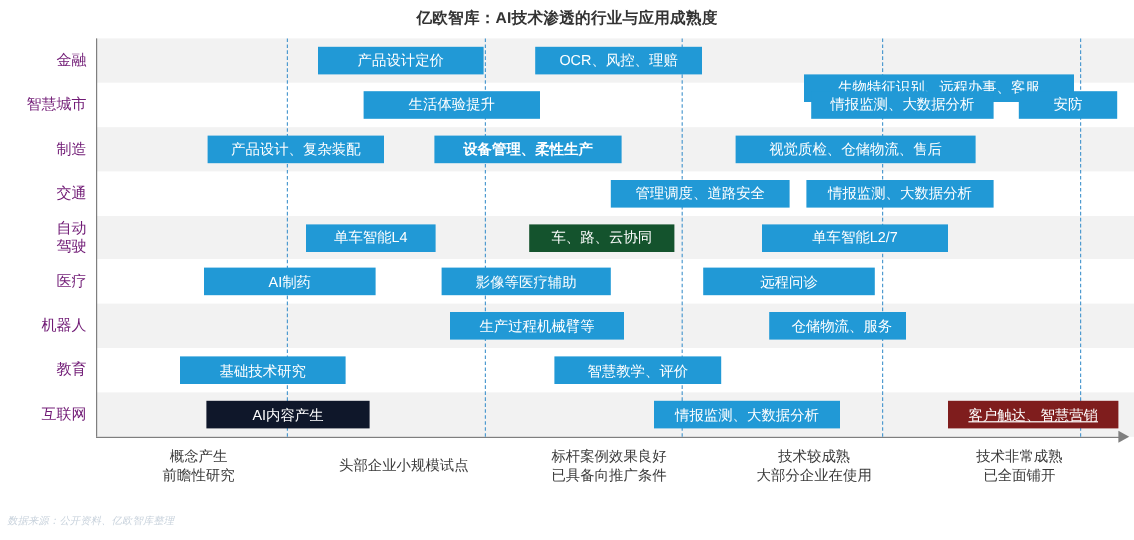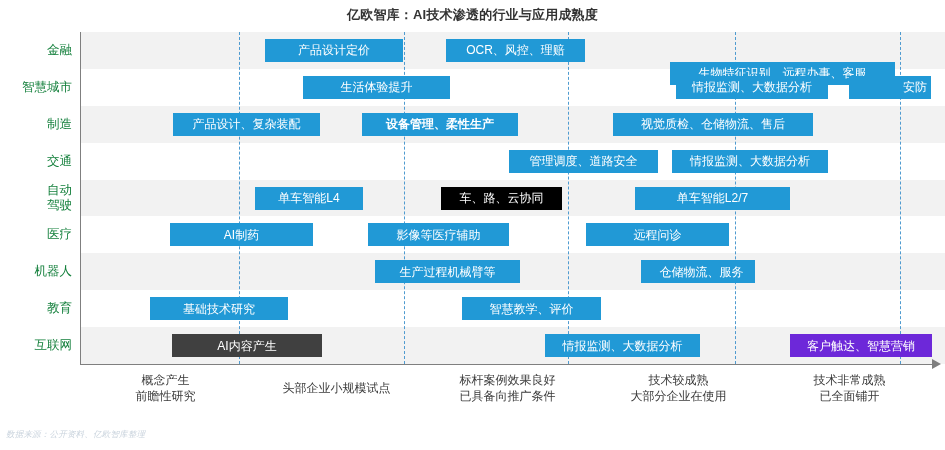--- a/index.html
+++ b/index.html
@@ -90,21 +90,21 @@
     border-left: 1.5px dashed #4f9bd0;
   }
 
   
   .ylabel {
     position: absolute;
     left: 0;
     width: 72px;
     text-align: right;
     font-size: 12.5px;
-    color: #15803d;
+    color: #701a75;
     line-height: 15px;
   }
 
   
   .bar {
     position: absolute;
     background: #2199d6;
     color: #ffffff;
     font-size: 12px;
     line-height: 1;
@@ -208,42 +208,42 @@
       </div>
       <div class="bar" style="left: 670px; width: 225px; top: 38.9444px; height: 23px; background: rgb(33, 153, 214); margin-top: 23px;">
         <span>生物特征识别、远程办事、客服</span>
       </div>
       <div class="bar" style="left: 303px; width: 147px; top: 75.8333px; height: 23px; background: rgb(33, 153, 214);">
         <span>生活体验提升</span>
       </div>
       <div class="bar" style="left: 676px; width: 152px; top: 75.8333px; height: 23px; background: rgb(33, 153, 214);">
         <span>情报监测、大数据分析</span>
       </div>
-      <div class="bar" style="left: 849px; width: 82px; top: 75.8333px; height: 23px; background: rgb(33, 153, 214); justify-content: flex-end;">
+      <div class="bar" style="left: 849px; width: 82px; top: 75.8333px; height: 23px; background: rgb(33, 153, 214);">
         <span>安防</span>
       </div>
       <div class="bar" style="left: 173px; width: 147px; top: 112.722px; height: 23px; background: rgb(33, 153, 214);">
         <span>产品设计、复杂装配</span>
       </div>
       <div class="bar" style="left: 362px; width: 156px; top: 112.722px; height: 23px; background: rgb(33, 153, 214); font-weight: bold;">
         <span>设备管理、柔性生产</span>
       </div>
       <div class="bar" style="left: 613px; width: 200px; top: 112.722px; height: 23px; background: rgb(33, 153, 214);">
         <span>视觉质检、仓储物流、售后</span>
       </div>
       <div class="bar" style="left: 509px; width: 149px; top: 149.611px; height: 23px; background: rgb(33, 153, 214);">
         <span>管理调度、道路安全</span>
       </div>
       <div class="bar" style="left: 672px; width: 156px; top: 149.611px; height: 23px; background: rgb(33, 153, 214);">
         <span>情报监测、大数据分析</span>
       </div>
       <div class="bar" style="left: 255px; width: 108px; top: 186.5px; height: 23px; background: rgb(33, 153, 214);">
         <span>单车智能L4</span>
       </div>
-      <div class="bar" style="left: 441px; width: 121px; top: 186.5px; height: 23px; background: #000000;">
+      <div class="bar" style="left: 441px; width: 121px; top: 186.5px; height: 23px; background: #14532d;">
         <span>车、路、云协同</span>
       </div>
       <div class="bar" style="left: 635px; width: 155px; top: 186.5px; height: 23px; background: rgb(33, 153, 214);">
         <span>单车智能L2/7</span>
       </div>
       <div class="bar" style="left: 170px; width: 143px; top: 223.389px; height: 23px; background: rgb(33, 153, 214);">
         <span>AI制药</span>
       </div>
       <div class="bar" style="left: 368px; width: 141px; top: 223.389px; height: 23px; background: rgb(33, 153, 214);">
         <span>影像等医疗辅助</span>
@@ -256,27 +256,27 @@
       </div>
       <div class="bar" style="left: 641px; width: 114px; top: 260.278px; height: 23px; background: rgb(33, 153, 214); padding-left: 11px;">
         <span>仓储物流、服务</span>
       </div>
       <div class="bar" style="left: 150px; width: 138px; top: 297.167px; height: 23px; background: rgb(33, 153, 214);">
         <span>基础技术研究</span>
       </div>
       <div class="bar" style="left: 462px; width: 139px; top: 297.167px; height: 23px; background: rgb(33, 153, 214);">
         <span>智慧教学、评价</span>
       </div>
-      <div class="bar" style="left: 172px; width: 150px; top: 334.056px; height: 23px; background: #404040;">
+      <div class="bar" style="left: 172px; width: 136px; top: 334.056px; height: 23px; background: #0f172a;">
         <span>AI内容产生</span>
       </div>
       <div class="bar" style="left: 545px; width: 155px; top: 334.056px; height: 23px; background: rgb(33, 153, 214);">
         <span>情报监测、大数据分析</span>
       </div>
-      <div class="bar" style="left: 790px; width: 142px; top: 334.056px; height: 23px; background: #6d28d9;">
+      <div class="bar" style="left: 790px; width: 142px; top: 334.056px; height: 23px; background: #7f1d1d; text-decoration: underline;">
         <span>客户触达、智慧营销</span>
       </div>
     </div>
   <div id="xlabels-layer">
       <div class="xlabel" style="left: 165.5px; top: 372px;">
         <div>概念产生</div>
         <div>前瞻性研究</div>
       </div>
       <div class="xlabel" style="left: 336.5px; top: 380px;">
         <div>头部企业小规模试点</div>

